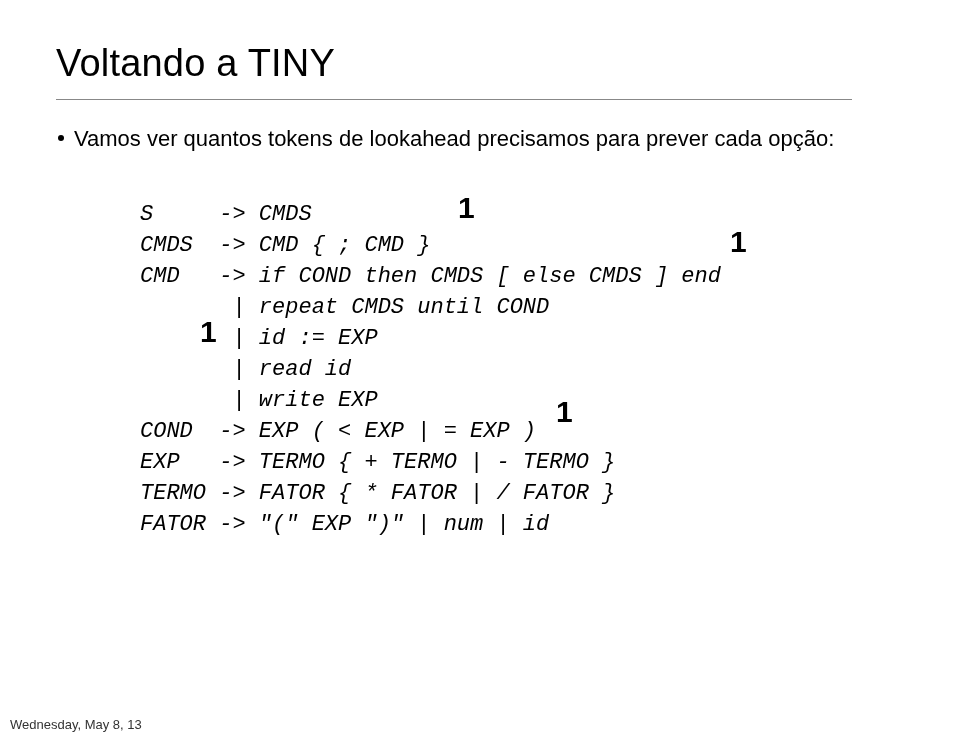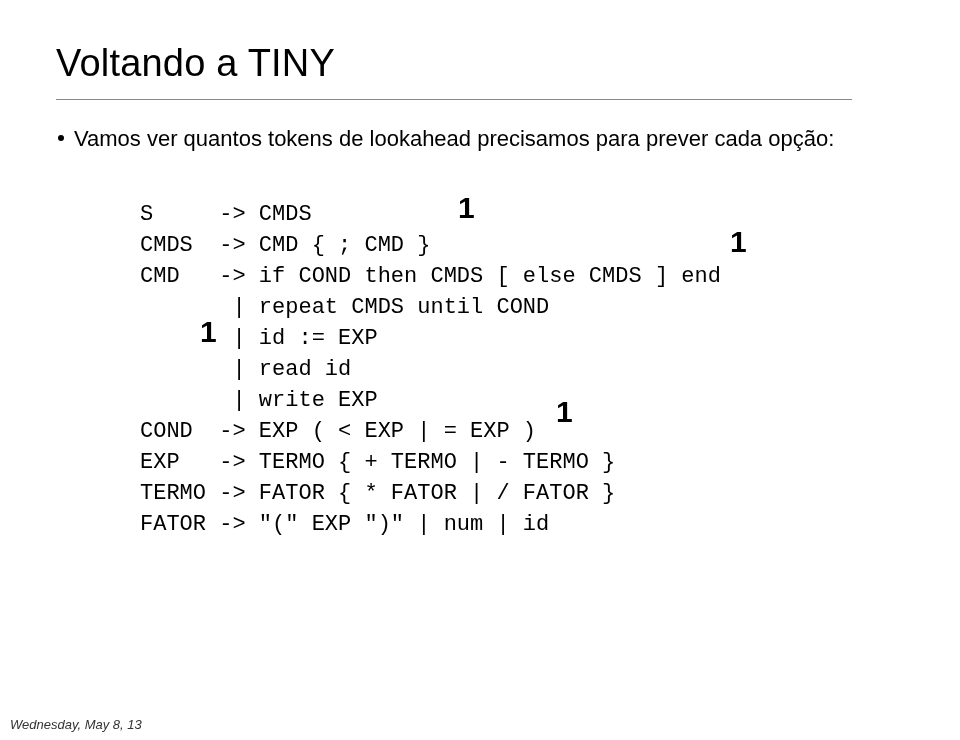--- a/index.html
+++ b/index.html
@@ -49,35 +49,35 @@
     position: relative;
     margin-left: 84px;
     margin-top: 10px;
   }
   pre.grammar {
     font-family: "Menlo", "Consolas", "Courier New", monospace;
     font-size: 22px;
     line-height: 31px;
     white-space: pre;
     margin: 0;
+    font-style: italic;
   }
   .ann {
     position: absolute;
     font-family: "Helvetica Neue", Helvetica, Arial, sans-serif;
     font-weight: 700;
     font-size: 30px;
     color: #000;
   }
   .footer {
     position: absolute;
     left: 10px;
     bottom: 8px;
     font-size: 13px;
     color: #333;
-    font-style: italic;
   }
 </style>
 </head>
 <body>
 
 <div class="slide">
 
   <div class="title">Voltando a TINY</div>
   <hr class="rule">
 

